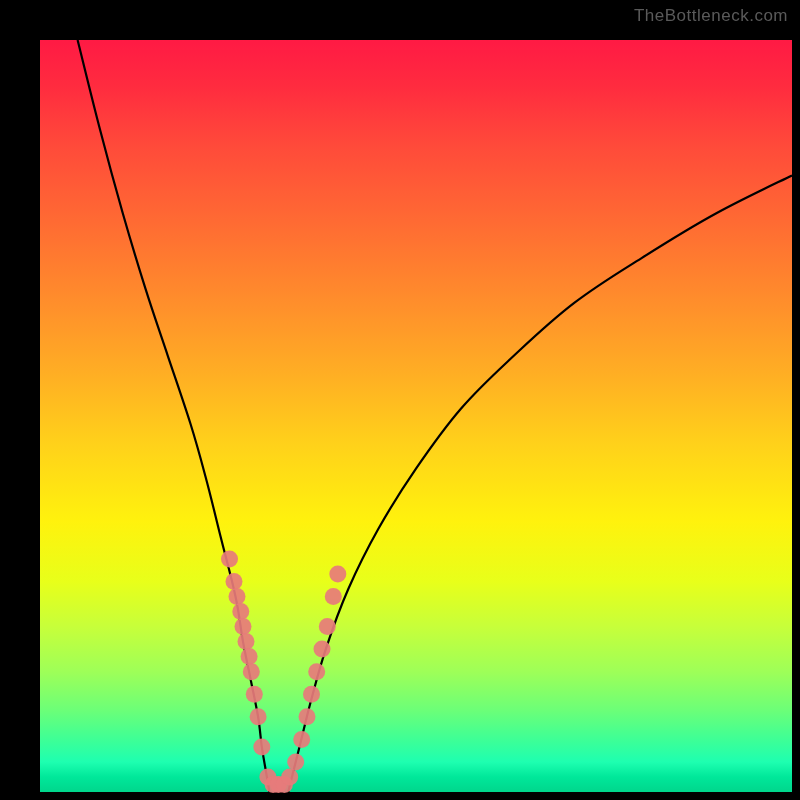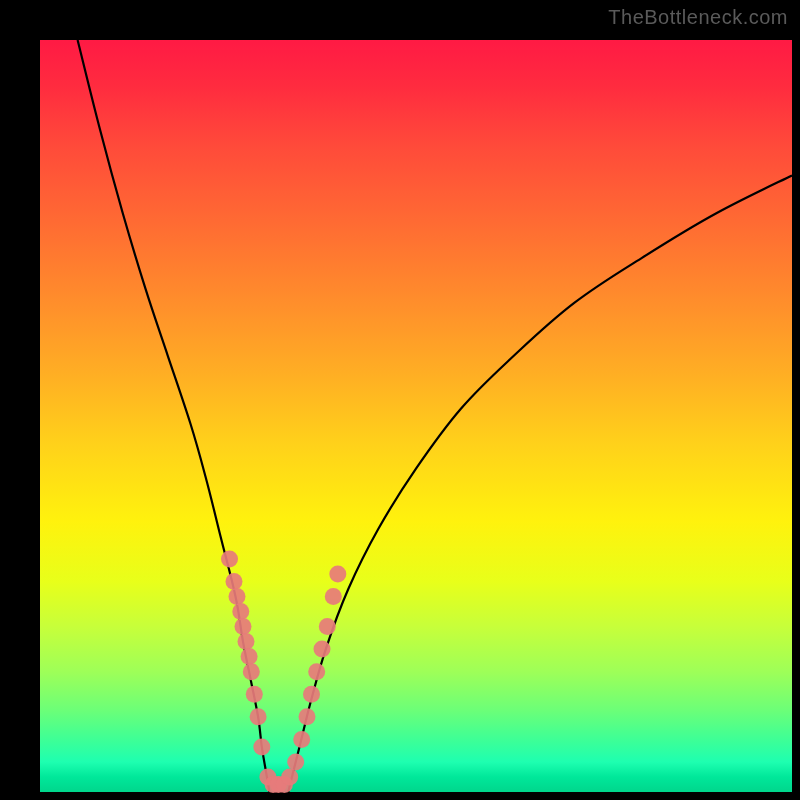--- a/index.html
+++ b/index.html
@@ -40,21 +40,21 @@
       #3eff96 93%,
       #1effb0 96%,
       #00e89a 98%,
       #00d68c 100%
     );
   }
   .watermark {
     position: absolute;
     top: 6px;
     right: 12px;
-    font-size: 20px;
+    font-size: 17px;
     font-weight: 500;
     color: #5a5a5a;
     letter-spacing: 0.5px;
     user-select: none;
   }
   svg.curves {
     position: absolute;
     left: 0;
     top: 0;
     width: 752px;

